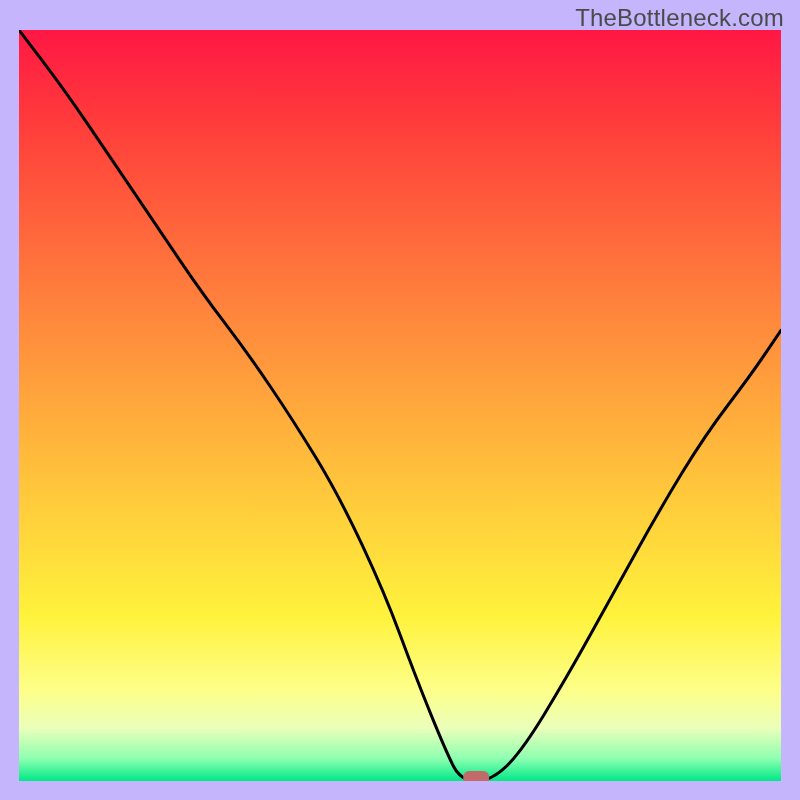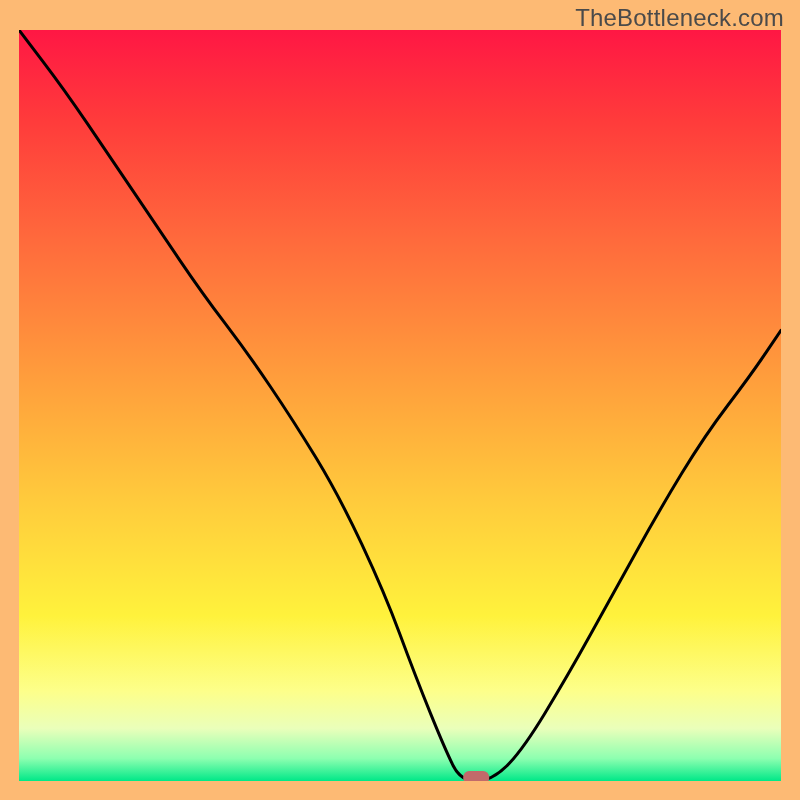--- a/index.html
+++ b/index.html
@@ -8,21 +8,21 @@
     width: 800px;
     height: 800px;
     background: #000;
     overflow: hidden;
     font-family: Arial, Helvetica, sans-serif;
   }
   .frame {
     position: relative;
     width: 800px;
     height: 800px;
-    background: #fdba74;
+    background: #c4b5fd;
   }
   .watermark {
     position: absolute;
     top: 4px;
     right: 16px;
     color: #4a4a4a;
     font-size: 24px;
     font-weight: 500;
     letter-spacing: 0.2px;
     user-select: none;

